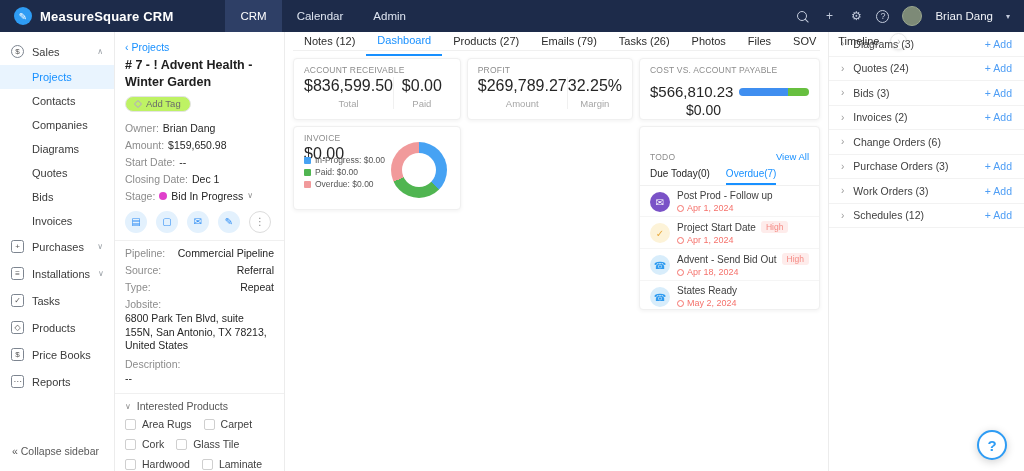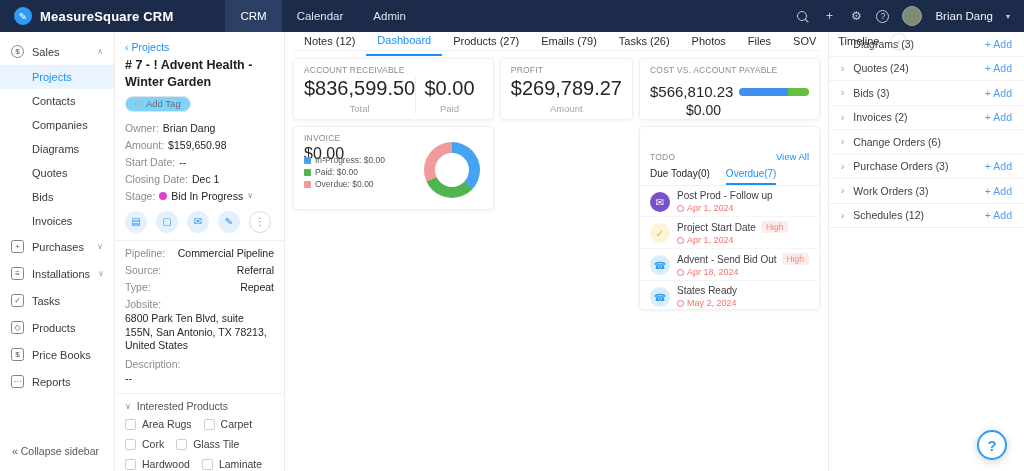--- a/index.html
+++ b/index.html
@@ -33,21 +33,21 @@
   .si{width:13px;height:13px;border:1px solid #7d8590;border-radius:2.5px;font-size:8px;display:inline-flex;align-items:center;justify-content:center;color:#555;flex:none}
   .si.round{border-radius:50%}
   .sub{padding:6px 10px 6px 32px;font-size:11px;color:#3b3b3b;cursor:pointer}
   .sub.active{color:#1890ff;background:#e9f4fe}
   .collapse{padding:6px 12px;font-size:10.5px;color:#595959;cursor:pointer}
 
   
   .detail{width:170px;border-right:1px solid #ececec;padding:9px 10px 9px;overflow:hidden;flex:none}
   .bc{color:#1890ff;font-size:10.5px;cursor:pointer}
   .ptitle{font-size:12.5px;font-weight:bold;color:#202020;line-height:1.35;margin:4px 0 5px}
-  .tag-pill{display:inline-flex;align-items:center;gap:5px;border:1px solid #e4e4e4;background:#7dd3fc;border-radius:9px;padding:1.5px 9px;font-size:9.5px;color:#6b6b6b;margin-bottom:5px;cursor:pointer}
+  .tag-pill{display:inline-flex;align-items:center;gap:5px;border:1px solid #e4e4e4;background:#bef264;border-radius:9px;padding:1.5px 9px;font-size:9.5px;color:#6b6b6b;margin-bottom:5px;cursor:pointer}
   .tagico{width:6px;height:6px;border:1px solid #b5b5b5;border-radius:1px;transform:rotate(45deg)}
   .frow{font-size:10.5px;margin:5px 0;display:flex;gap:4px;align-items:center}
   .lab{color:#8c8c8c}.val{color:#262626}
   .dot{width:8px;height:8px;border-radius:50%;background:#e040cb;display:inline-block}
   .scaret{font-size:8px;color:#8c8c8c}
   .acts{display:flex;gap:9px;margin:9px 0 3px}
   .act{width:22px;height:22px;border-radius:50%;background:#e3f1fd;color:#2f8ef5;display:flex;align-items:center;justify-content:center;font-size:10px;cursor:pointer}
   .act.more{background:#fff;border:1px solid #dcdcdc;color:#8c8c8c}
   .hr{border-top:1px solid #f0f0f0;margin:7px -10px 6px}
   .kv{display:flex;justify-content:space-between;font-size:10.5px;margin:5px 0;gap:6px}
@@ -63,21 +63,21 @@
   .center{flex:1;display:flex;flex-direction:column;padding:0 8px;min-width:0}
   .tabs{display:flex;align-items:center;border-bottom:1px solid #f0f0f0;height:19px}
   .tab{padding:0 11px;font-size:11px;color:#2b2b2b;line-height:27px;white-space:nowrap;cursor:pointer}
   .tab.active{color:#1890ff;border-bottom:2px solid #1890ff}
   .tabs-more{margin-left:auto;width:17px;height:17px;border-radius:50%;border:1px solid #e6e6e6;color:#b9b9b9;display:flex;align-items:center;justify-content:center;font-size:10px;box-shadow:0 1px 3px rgba(0,0,0,.08);cursor:pointer;flex:none}
   .cards{display:grid;grid-template-columns:repeat(1,1fr);grid-template-rows:62px 184px;gap:6px;padding:7px 0}
   .card{background:#fff;border:1px solid #f0f0f0;border-radius:4px;box-shadow:0 1px 4px rgba(0,0,0,.06);padding:6px 10px}
   .ct{font-size:8.5px;color:#8c8c8c;letter-spacing:.2px}
   .stat2{display:flex;margin-top:2px}
   .stat{flex:1;text-align:center}
-  .stat .num{font-size:20px;color:#262626}
+  .stat .num{font-size:16px;color:#262626}
   .stat .cap{font-size:9.5px;color:#a6a6a6;margin-top:3px}
   .stat + .stat{border-left:1px solid #f0f0f0}
   .cost-row{display:flex;align-items:center;gap:6px;margin-top:8px}
   .cost-num{font-size:15px;color:#262626}
   .pbar{flex:1;height:8px;border-radius:4px;overflow:hidden;display:flex;background:#eee}
   .pblue{background:#3f8ef0;width:70%}
   .pgreen{background:#67bf3f;width:30%}
   .cost-paid{font-size:14px;color:#262626;margin-top:2px;margin-left:36px}
   .invoice-card{position:relative;height:84px;align-self:start}
   .inv-num{font-size:16px;color:#262626;margin-top:2px}
@@ -299,20 +299,24 @@
         </div>
       </div>
 
       <div class="card">
         <div class="ct">PROFIT</div>
         <div class="stat2">
           <div class="stat">
             <div class="num">$269,789.27</div>
             <div class="cap">Amount</div>
           </div>
+          <div class="stat">
+            <div class="num">32.25%</div>
+            <div class="cap">Margin</div>
+          </div>
         </div>
       </div>
 
       <div class="card">
         <div class="ct">COST VS. ACCOUNT PAYABLE</div>
         <div class="cost-row">
           <span class="cost-num">$566,810.23</span>
           <span class="pbar">
               <span class="pblue"></span>
               <span class="pgreen"></span>

